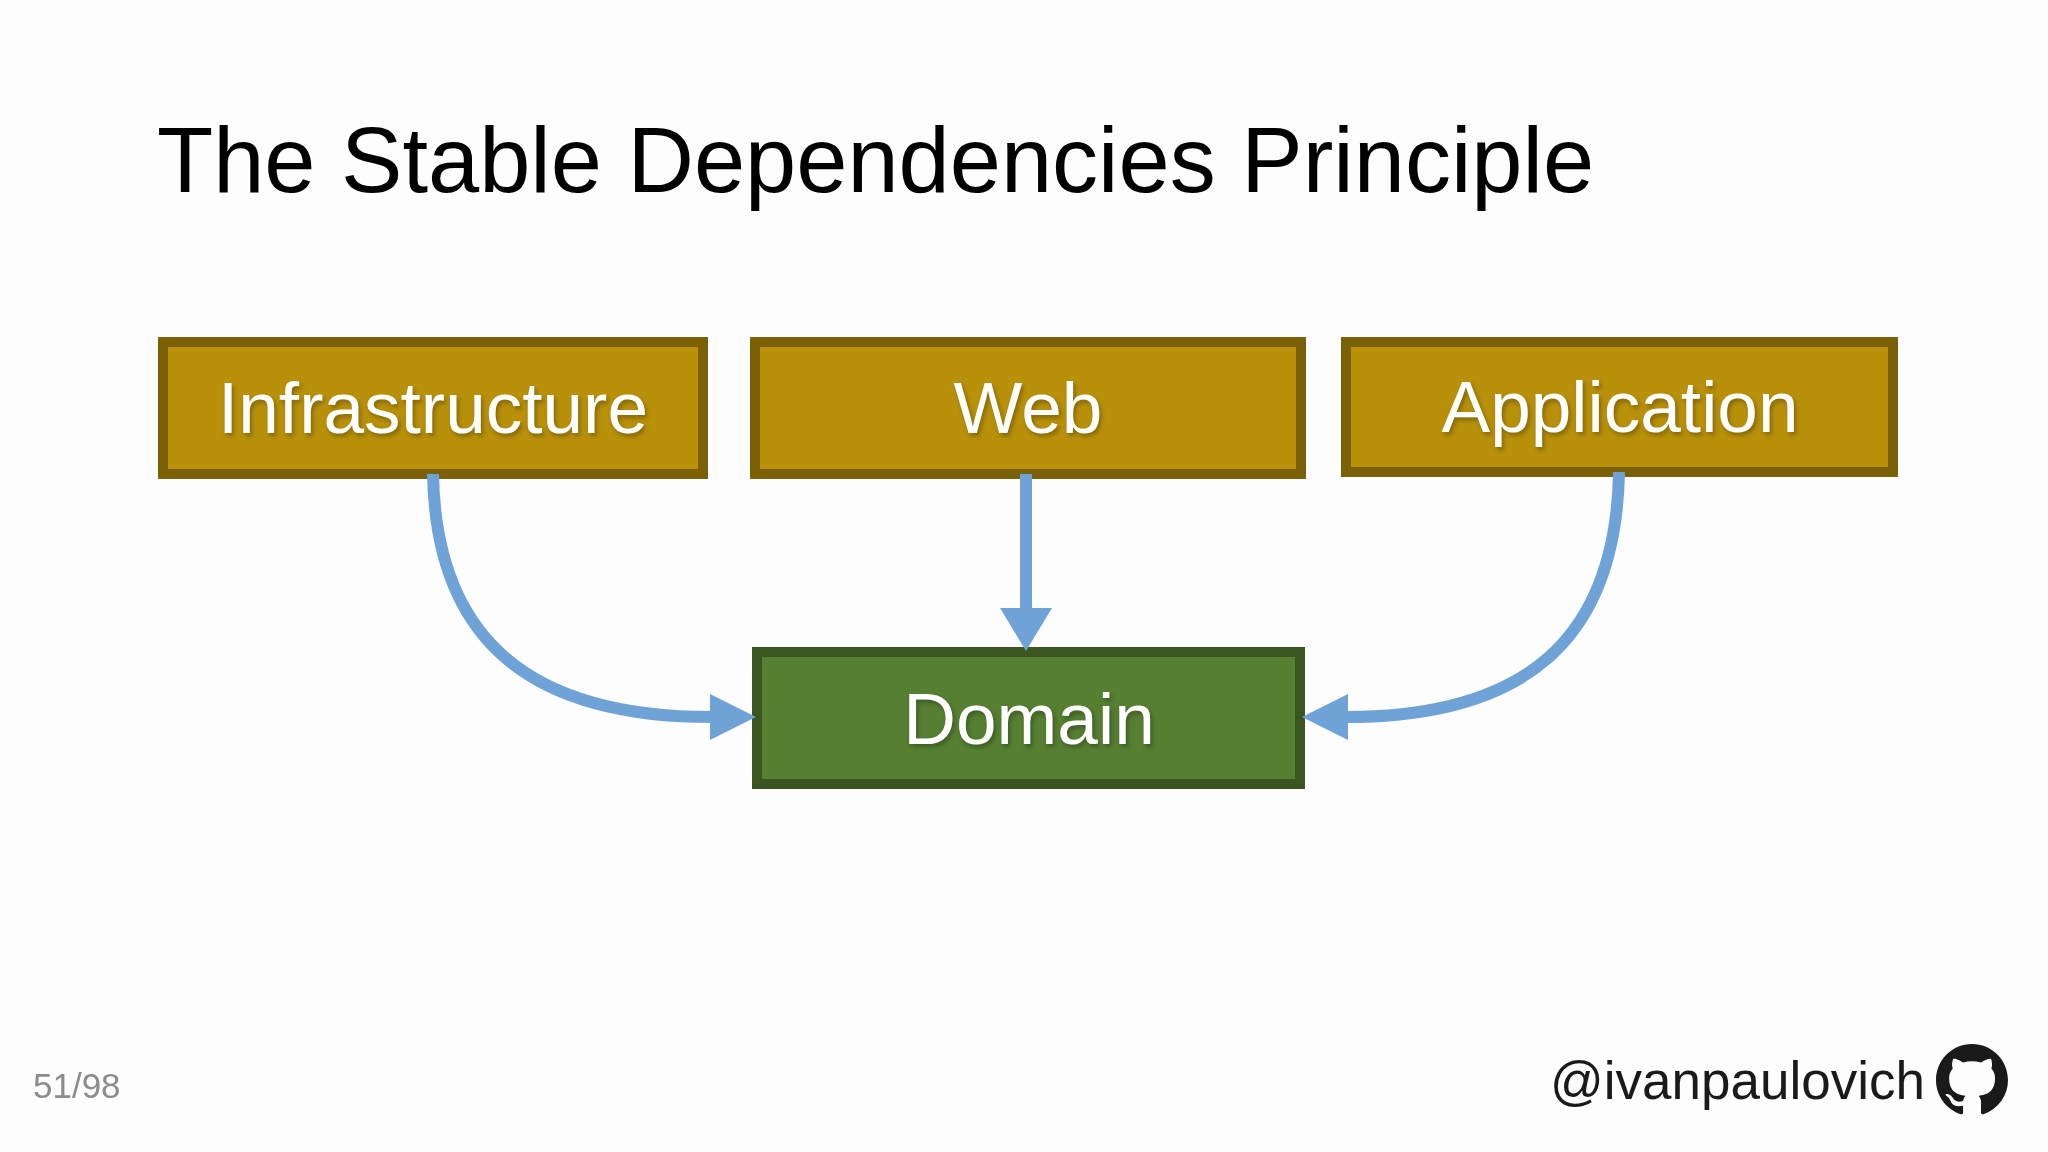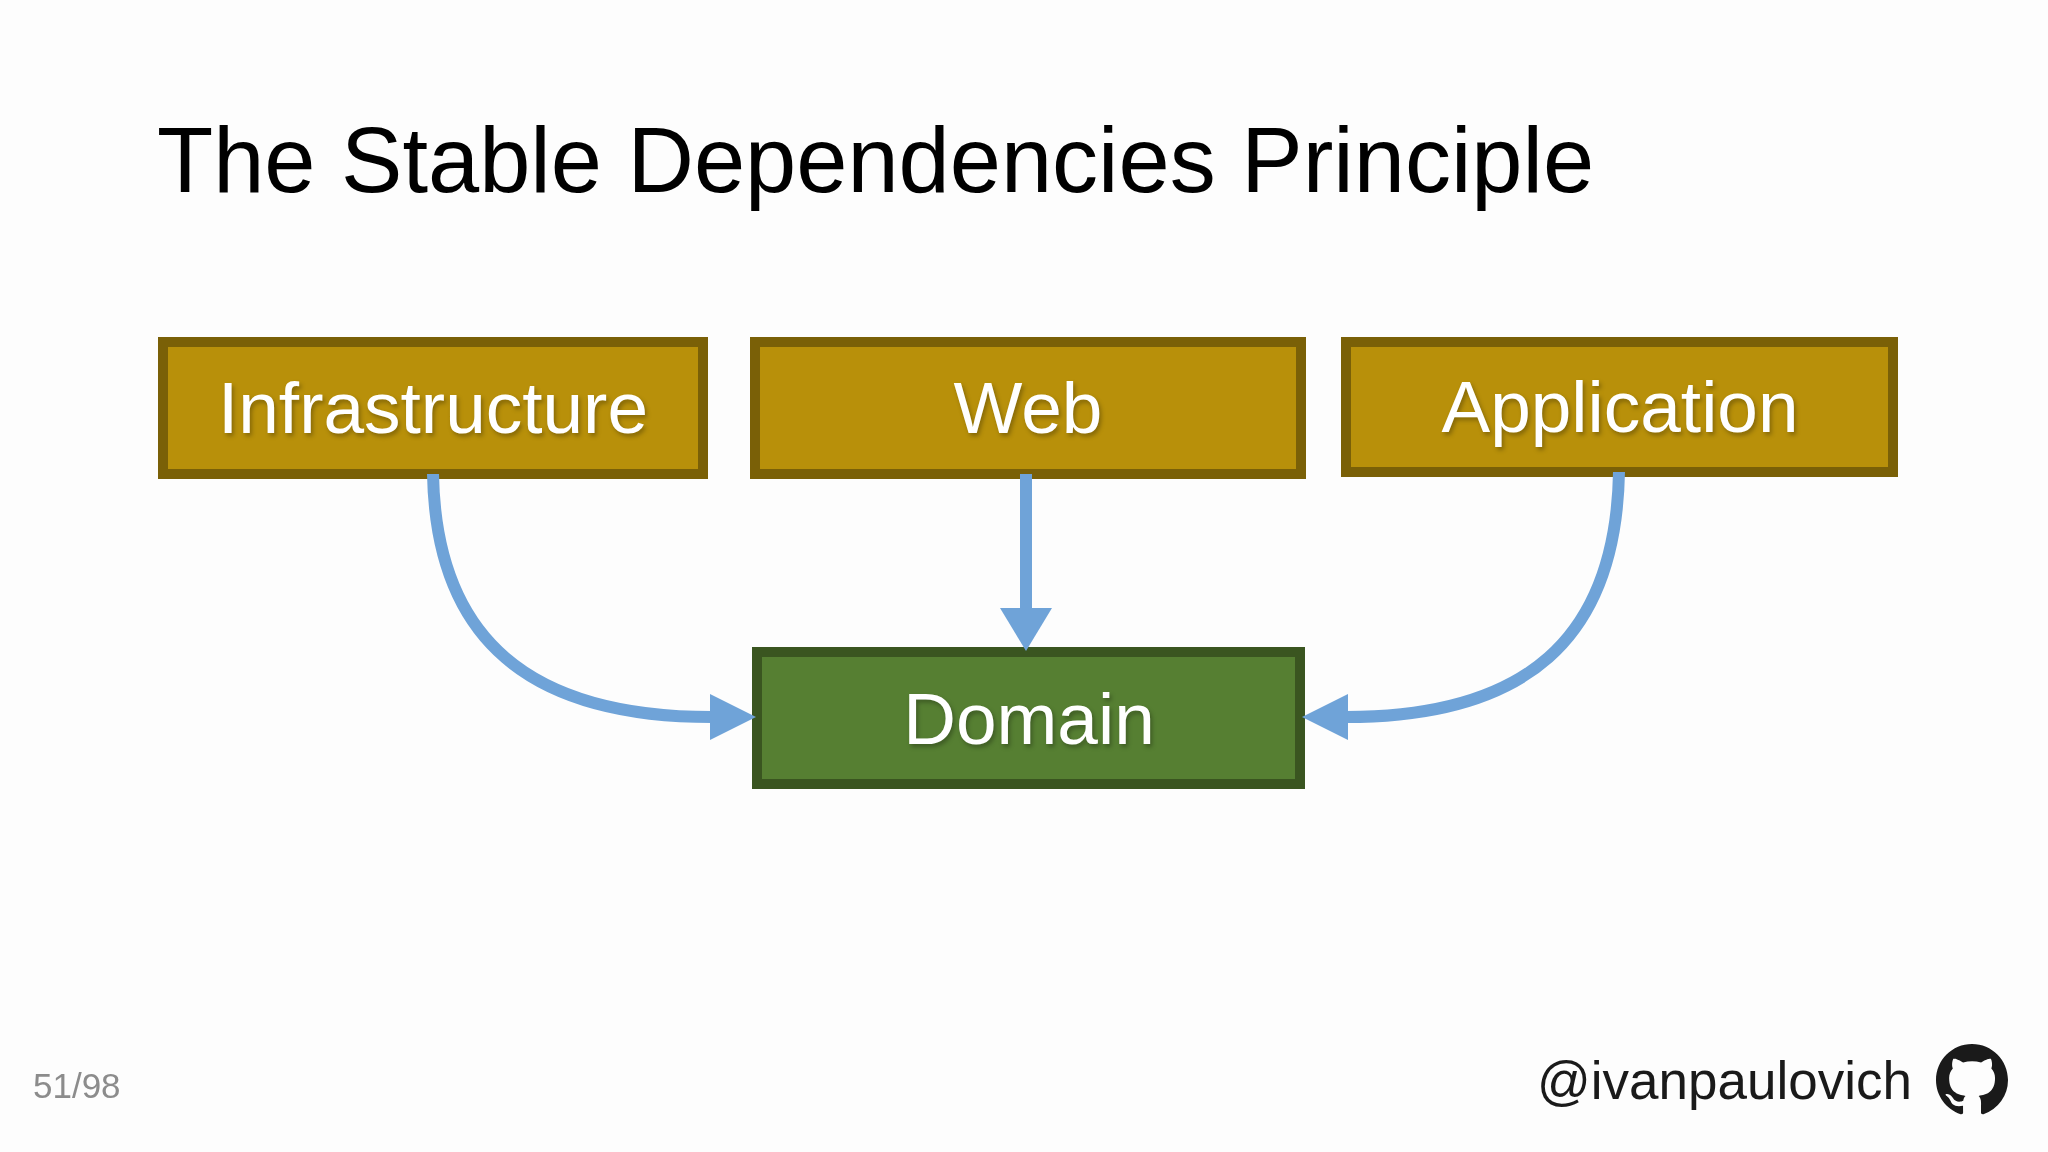--- a/index.html
+++ b/index.html
@@ -46,21 +46,21 @@
     font-size: 35px;
     line-height: 1.0;
     color: #8c8c8c;
   }
   .footer-right {
     position: absolute;
     right: 40px;
     bottom: 36px;
     display: flex;
     align-items: center;
-    gap: 24px;
+    gap: 11px;
   }
   .attribution {
     font-size: 53px;
     line-height: 1.0;
     color: #1a1a1a;
     white-space: nowrap;
   }
   .github-icon-svg {
     width: 72px;
     height: 72px;

